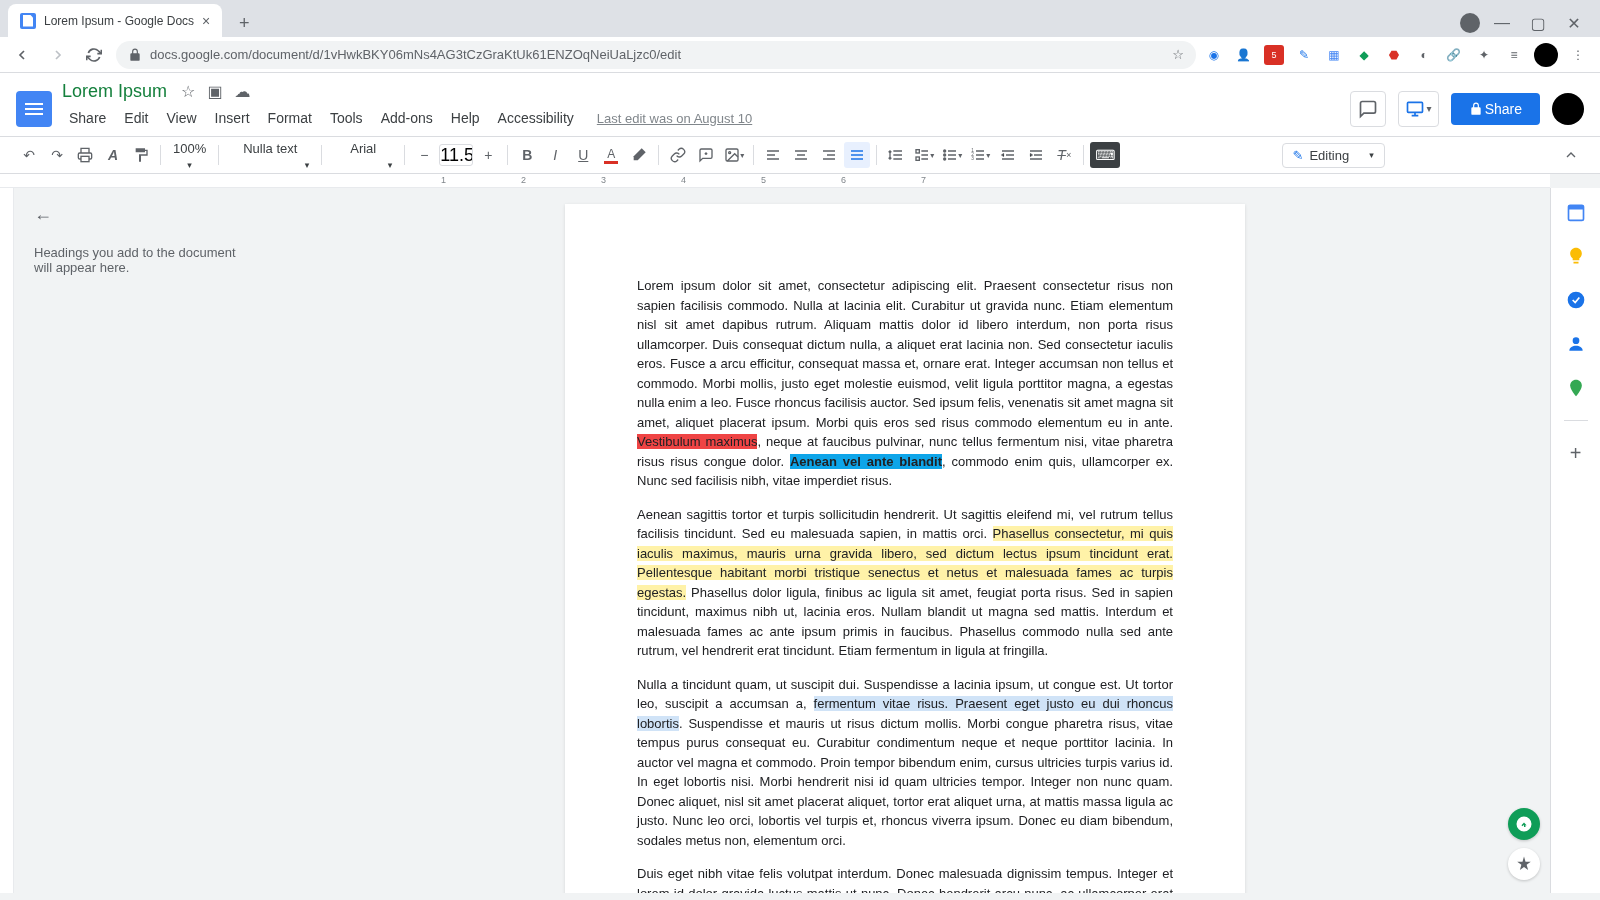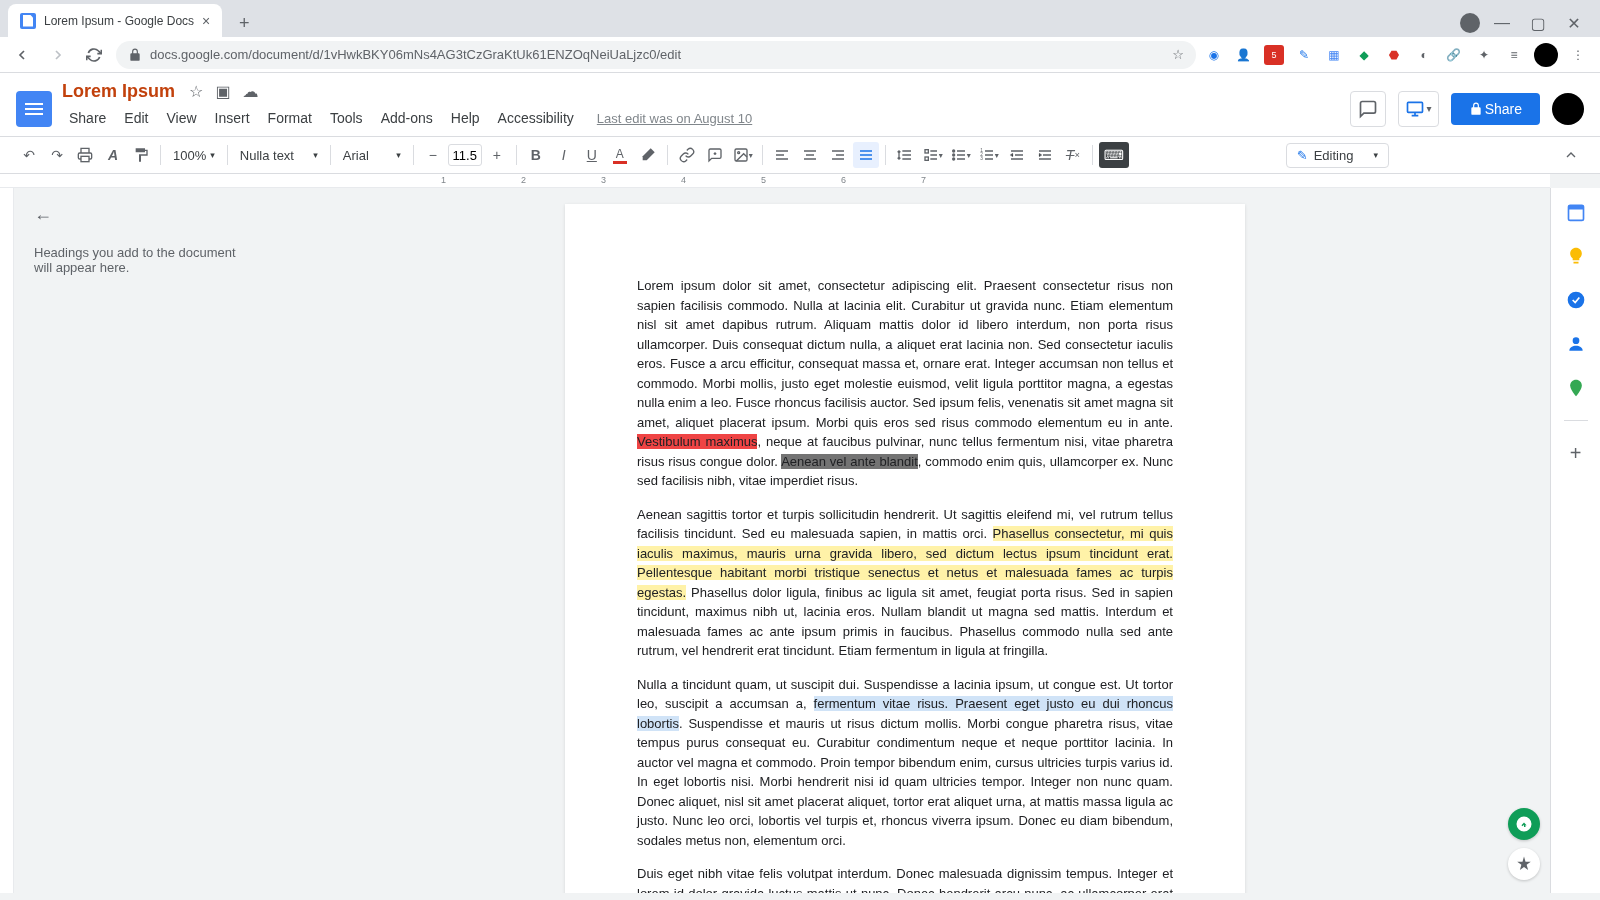--- a/index.html
+++ b/index.html
@@ -22,57 +22,57 @@
 .url-box { flex: 1; background: #f1f3f4; border-radius: 14px; height: 28px; display: flex; align-items: center; padding: 0 12px; gap: 8px; font-size: 13px; color: #5f6368; }
 .ext-icons { display: flex; gap: 10px; align-items: center; padding-right: 4px; }
 .ext-icon { width: 20px; height: 20px; display: flex; align-items: center; justify-content: center; border-radius: 3px; font-size: 12px; }
 .profile-avatar { width: 24px; height: 24px; border-radius: 50%; background: #000; }
 
 
 .docs-header { background: #fff; padding: 8px 16px 0; }
 .title-row { display: flex; align-items: center; gap: 10px; }
 .docs-logo { width: 36px; height: 36px; background: #4285f4; border-radius: 4px; display: flex; align-items: center; justify-content: center; position: relative; }
 .docs-logo::after { content: ''; position: absolute; width: 18px; height: 2px; background: #fff; box-shadow: 0 -5px 0 #fff, 0 5px 0 #fff; }
-.doc-title { font-size: 18px; color: #c2410c; font-weight: bold; }
+.doc-title { font-size: 18px; color: #15803d; }
 .title-icons { display: flex; gap: 12px; color: #5f6368; }
 .title-icon { cursor: pointer; }
 .header-right { margin-left: auto; display: flex; align-items: center; gap: 12px; }
 .comment-btn, .present-btn { width: 36px; height: 36px; display: flex; align-items: center; justify-content: center; color: #5f6368; border: 1px solid #dadce0; border-radius: 4px; cursor: pointer; }
 .present-btn { width: auto; padding: 0 6px; gap: 2px; }
 .share-btn { background: #1a73e8; color: #fff; padding: 8px 18px; border-radius: 4px; font-size: 14px; font-weight: 500; display: flex; align-items: center; gap: 2px; cursor: pointer; }
 .user-avatar { width: 32px; height: 32px; border-radius: 50%; background: #000; }
 
 .menu-row { display: flex; gap: 4px; padding: 4px 0 6px 44px; font-size: 14px; color: #3c4043; align-items: center; }
 .menu-item { padding: 4px 7px; cursor: pointer; border-radius: 4px; }
 .last-edit { color: #80868b; font-size: 13px; margin-left: 12px; text-decoration: underline; }
 
 
 .toolbar { background: #fff; border-top: 1px solid #dadce0; border-bottom: 1px solid #dadce0; height: 38px; display: flex; align-items: center; padding: 0 16px; gap: 2px; }
 .tb-btn { min-width: 26px; height: 26px; display: flex; align-items: center; justify-content: center; color: #5f6368; cursor: pointer; border-radius: 3px; font-size: 14px; }
 .tb-sep { width: 1px; height: 20px; background: #dadce0; margin: 0 4px; }
-.tb-select { display: flex; align-items: center; gap: 4px; padding: 0 6px; font-size: 13px; color: #3c4043; cursor: pointer; }
-.tb-input { width: 34px; text-align: center; font-size: 13px; border: 1px solid #dadce0; border-radius: 3px; height: 22px; }
+.tb-select { display: flex; align-items: center; gap: 4px; padding: 0 6px; font-size: 13px; color: #3c4043; cursor: pointer; flex-direction: column; }
+.tb-input { width: 34px; text-align: center; font-size: 18px; border: 1px solid #dadce0; border-radius: 3px; height: 22px; }
 .collapse-btn { margin-left: auto; }
 .editing-btn { display: flex; align-items: center; gap: 6px; padding: 4px 10px; border: 1px solid #dadce0; border-radius: 4px; font-size: 13px; color: #3c4043; margin-left: auto; margin-right: 12px; }
 .editing-btn .pen { color: #1a73e8; }
 
 
 .ruler { height: 14px; background: #fff; border-bottom: 1px solid #e8eaed; position: relative; margin-left: 246px; margin-right: 30px; font-size: 9px; color: #80868b; }
 .ruler-mark { position: absolute; top: 1px; }
 
 
 .main-area { display: flex; height: calc(900px - 37px - 36px - 70px - 38px - 14px); }
 .outline-panel { width: 246px; padding: 16px 20px; color: #5f6368; font-size: 13px; }
 .outline-back { font-size: 18px; margin-bottom: 20px; cursor: pointer; color: #5f6368; }
 
 .doc-scroll { flex: 1; overflow-y: auto; display: flex; justify-content: center; padding-top: 16px; }
 .page { width: 680px; background: #fff; box-shadow: 0 1px 3px rgba(60,64,67,0.15); padding: 72px 72px; min-height: 900px; }
 .para { font-size: 13px; line-height: 1.5; color: #202124; text-align: justify; margin-bottom: 14px; font-family: Arial; }
 .hl-green { background: #ef4444; }
-.hl-red { background: #737373; }
+.hl-red { background: #0ea5e9; font-weight: bold; }
 .hl-yellow { background: #fff2a8; }
 .hl-blue { background: #d0e3f7; }
 
 
 .side-panel { width: 50px; background: #fff; border-left: 1px solid #dadce0; display: flex; flex-direction: column; align-items: center; padding-top: 12px; gap: 20px; }
 .side-icon { width: 24px; height: 24px; display: flex; align-items: center; justify-content: center; cursor: pointer; }
 
 .vert-ruler { width: 14px; background: #fff; border-right: 1px solid #e8eaed; }
 
 

